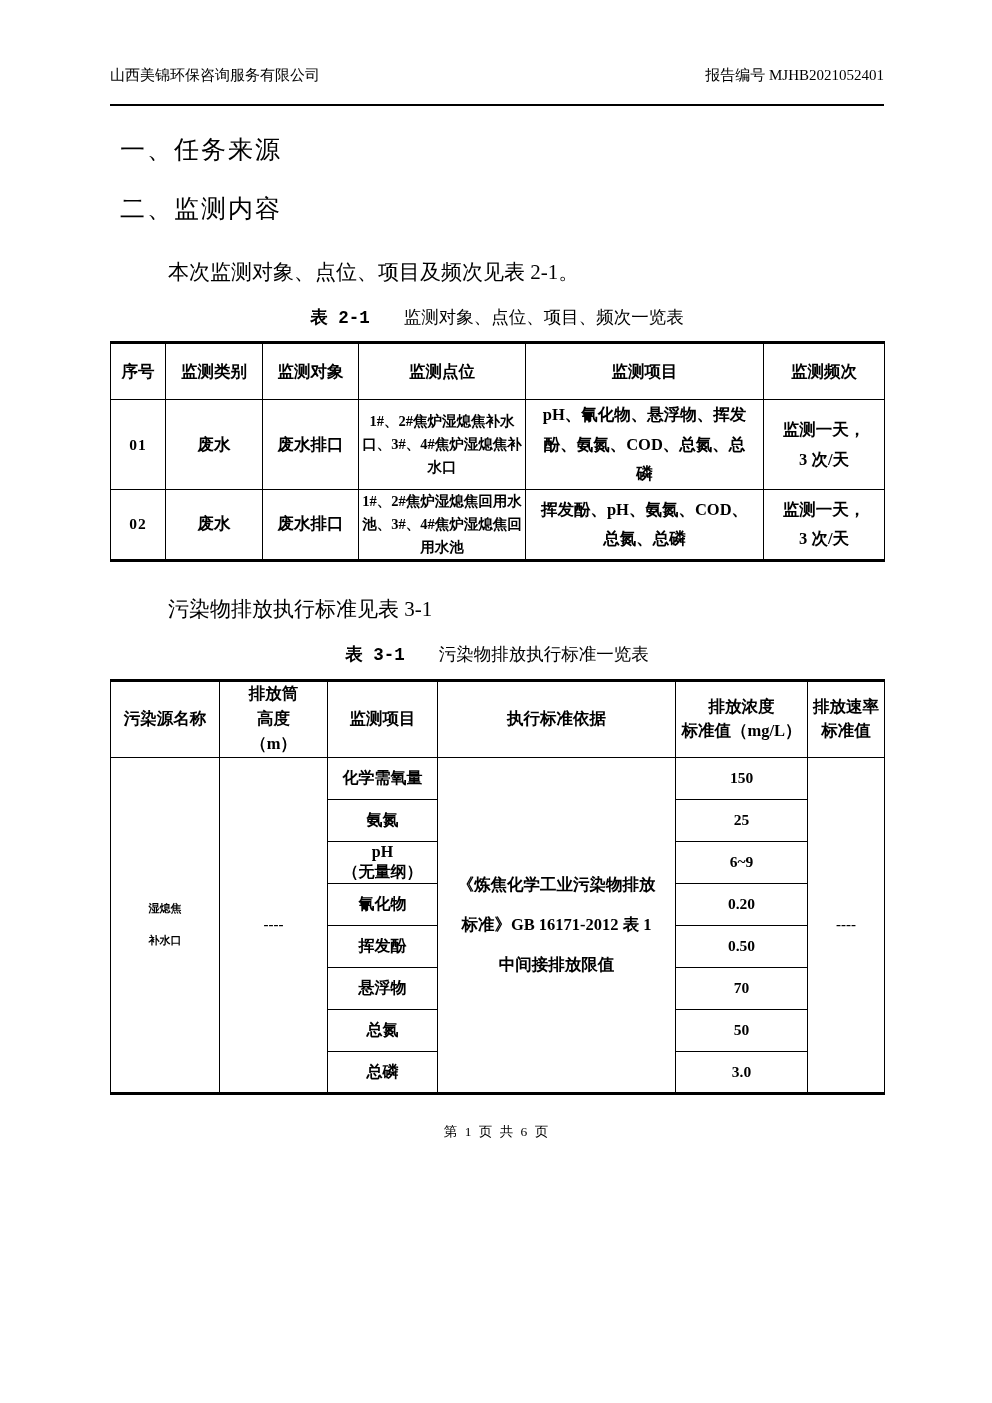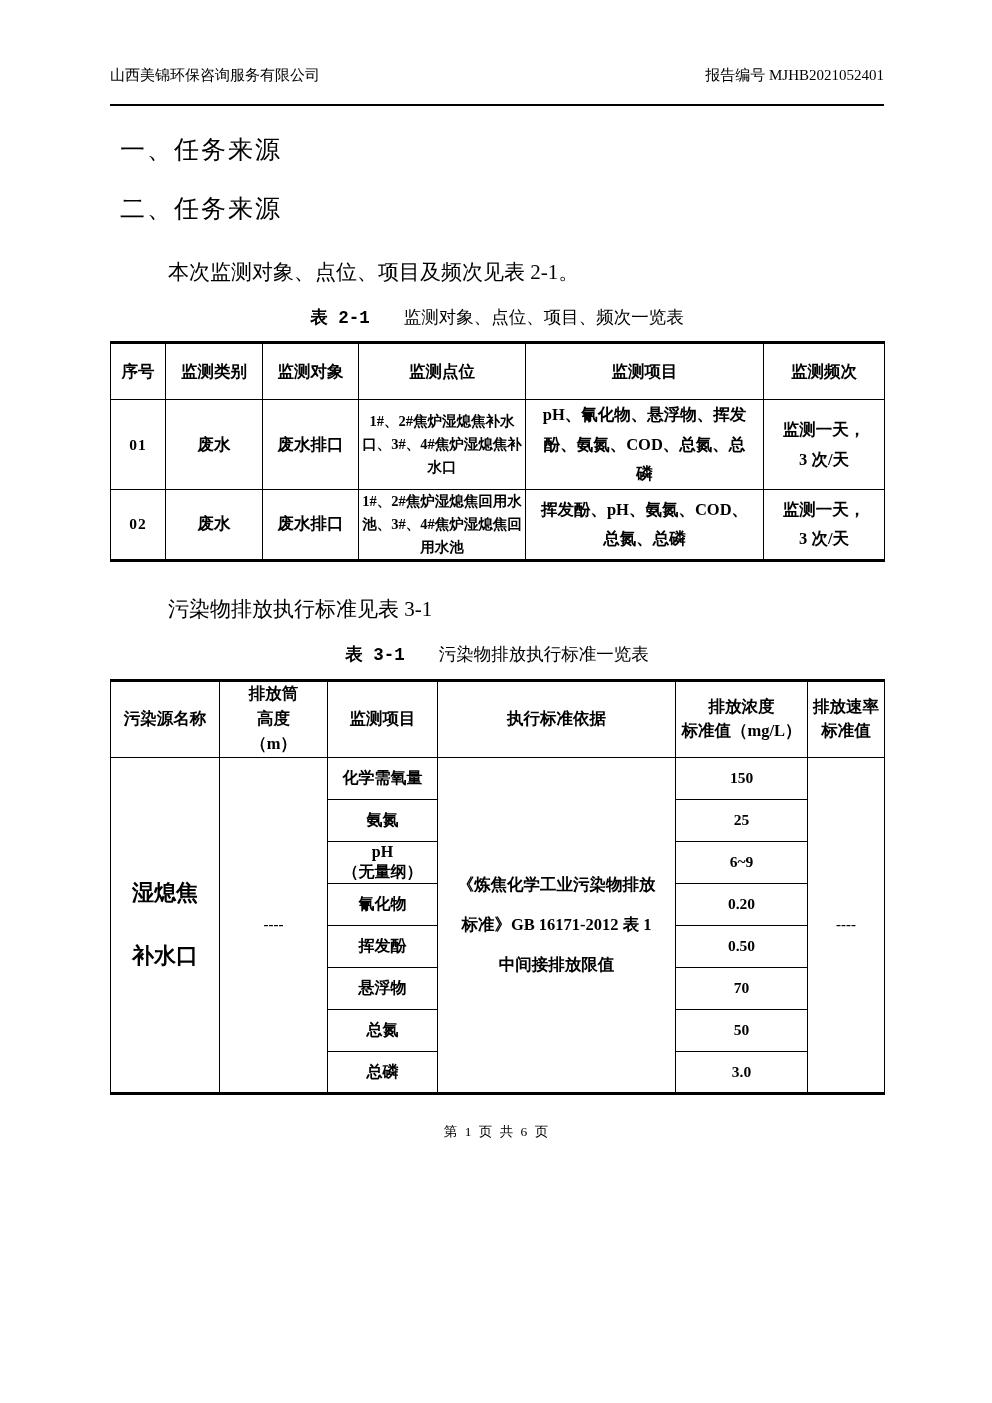--- a/index.html
+++ b/index.html
@@ -57,42 +57,42 @@
   .t21 .cell-loc{ font-size:14.5px; line-height:1.58; padding:0 3px; }
   .t21 .cell-items{ line-height:1.8; padding:0 10px; }
   .t21 .cell-freq{ line-height:1.8; padding:0 16px; }
 
   
   .t31{ margin-top:13px; }
   .t31 th{ height:77px; font-size:16.5px; line-height:1.5; padding:0 5px; }
   .t31 td{ font-size:16px; }
   .t31 .item-name{ height:42px; line-height:1.25; padding:0 2px; }
   .t31 .item-value{ font-size:15.5px; }
-  .t31 .merged-source{ font-size:22px; line-height:2.85; }
+  .t31 .merged-source{ font-size:11px; line-height:2.85; }
   .t31 .merged-basis{ font-size:16.5px; line-height:2.4; padding:0 17px; }
   .t31 .merged-dash{ font-size:15px; letter-spacing:0; }
 
   
   .doc-footer{
     text-align:center; font-size:13.5px; letter-spacing:2px; margin-top:28px;
   }
 </style>
 </head>
 <body>
 
 <div class="page">
 
   <div class="doc-header">
     <span>山西美锦环保咨询服务有限公司</span>
     <span>报告编号 MJHB2021052401</span>
   </div>
 
   <h2 class="section-heading s1">一、任务来源</h2>
 
-  <h2 class="section-heading s2">二、任务来源</h2>
+  <h2 class="section-heading s2">二、监测内容</h2>
   <p class="para-single">本次监测对象、点位、项目及频次见表 2-1。</p>
 
   <div class="table-caption">
     <span class="cap-label">表 2-1</span><span>监测对象、点位、项目、频次一览表</span>
   </div>
 
   <table class="t21">
     <colgroup>
       <col style="width:55px">
         <col style="width:97px">

